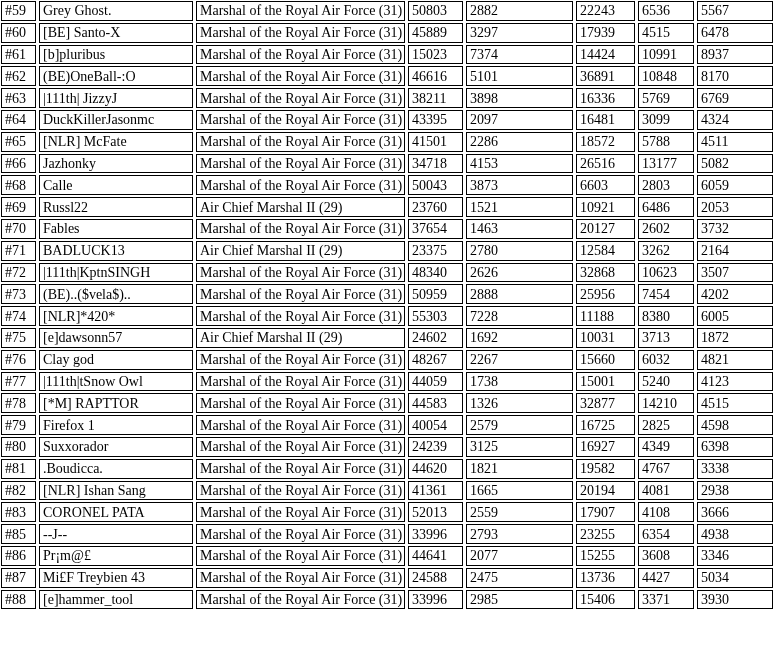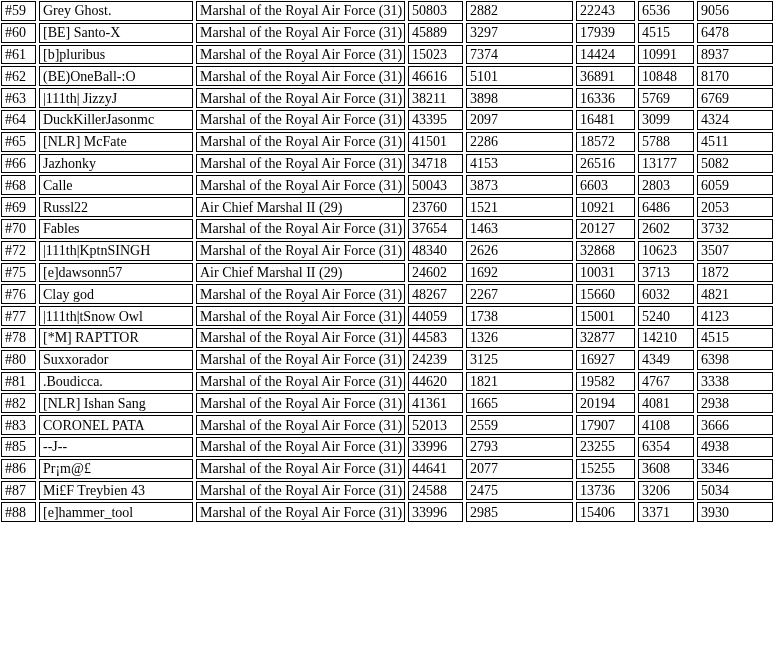--- a/index.html
+++ b/index.html
@@ -60,21 +60,21 @@
     </colgroup>
     <tbody>
   <tr>
     <td>#59</td>
     <td>Grey Ghost.</td>
     <td>Marshal of the Royal Air Force (31)</td>
     <td>50803</td>
     <td>2882</td>
     <td>22243</td>
     <td>6536</td>
-    <td>9056</td>
+    <td>5567</td>
   </tr>
 
   <tr>
     <td>#60</td>
     <td>[BE] Santo-X</td>
     <td>Marshal of the Royal Air Force (31)</td>
     <td>45889</td>
     <td>3297</td>
     <td>17939</td>
     <td>4515</td>
@@ -174,33 +174,63 @@
     <td>#70</td>
     <td>Fables</td>
     <td>Marshal of the Royal Air Force (31)</td>
     <td>37654</td>
     <td>1463</td>
     <td>20127</td>
     <td>2602</td>
     <td>3732</td>
   </tr>
 
+  <tr>
+    <td>#71</td>
+    <td>BADLUCK13</td>
+    <td>Air Chief Marshal II (29)</td>
+    <td>23375</td>
+    <td>2780</td>
+    <td>12584</td>
+    <td>3262</td>
+    <td>2164</td>
+  </tr>
 
   <tr>
     <td>#72</td>
     <td>|111th|KptnSINGH</td>
     <td>Marshal of the Royal Air Force (31)</td>
     <td>48340</td>
     <td>2626</td>
     <td>32868</td>
     <td>10623</td>
     <td>3507</td>
   </tr>
 
-
+  <tr>
+    <td>#73</td>
+    <td>(BE)..($vela$)..</td>
+    <td>Marshal of the Royal Air Force (31)</td>
+    <td>50959</td>
+    <td>2888</td>
+    <td>25956</td>
+    <td>7454</td>
+    <td>4202</td>
+  </tr>
+
+  <tr>
+    <td>#74</td>
+    <td>[NLR]*420*</td>
+    <td>Marshal of the Royal Air Force (31)</td>
+    <td>55303</td>
+    <td>7228</td>
+    <td>11188</td>
+    <td>8380</td>
+    <td>6005</td>
+  </tr>
 
   <tr>
     <td>#75</td>
     <td>[e]dawsonn57</td>
     <td>Air Chief Marshal II (29)</td>
     <td>24602</td>
     <td>1692</td>
     <td>10031</td>
     <td>3713</td>
     <td>1872</td>
@@ -232,20 +262,30 @@
     <td>#78</td>
     <td>[*M] RAPTTOR</td>
     <td>Marshal of the Royal Air Force (31)</td>
     <td>44583</td>
     <td>1326</td>
     <td>32877</td>
     <td>14210</td>
     <td>4515</td>
   </tr>
 
+  <tr>
+    <td>#79</td>
+    <td>Firefox 1</td>
+    <td>Marshal of the Royal Air Force (31)</td>
+    <td>40054</td>
+    <td>2579</td>
+    <td>16725</td>
+    <td>2825</td>
+    <td>4598</td>
+  </tr>
 
   <tr>
     <td>#80</td>
     <td>Suxxorador</td>
     <td>Marshal of the Royal Air Force (31)</td>
     <td>24239</td>
     <td>3125</td>
     <td>16927</td>
     <td>4349</td>
     <td>6398</td>
@@ -307,21 +347,21 @@
     <td>3346</td>
   </tr>
 
   <tr>
     <td>#87</td>
     <td>Mi£F Treybien 43</td>
     <td>Marshal of the Royal Air Force (31)</td>
     <td>24588</td>
     <td>2475</td>
     <td>13736</td>
-    <td>3206</td>
+    <td>4427</td>
     <td>5034</td>
   </tr>
 
   <tr>
     <td>#88</td>
     <td>[e]hammer_tool</td>
     <td>Marshal of the Royal Air Force (31)</td>
     <td>33996</td>
     <td>2985</td>
     <td>15406</td>

